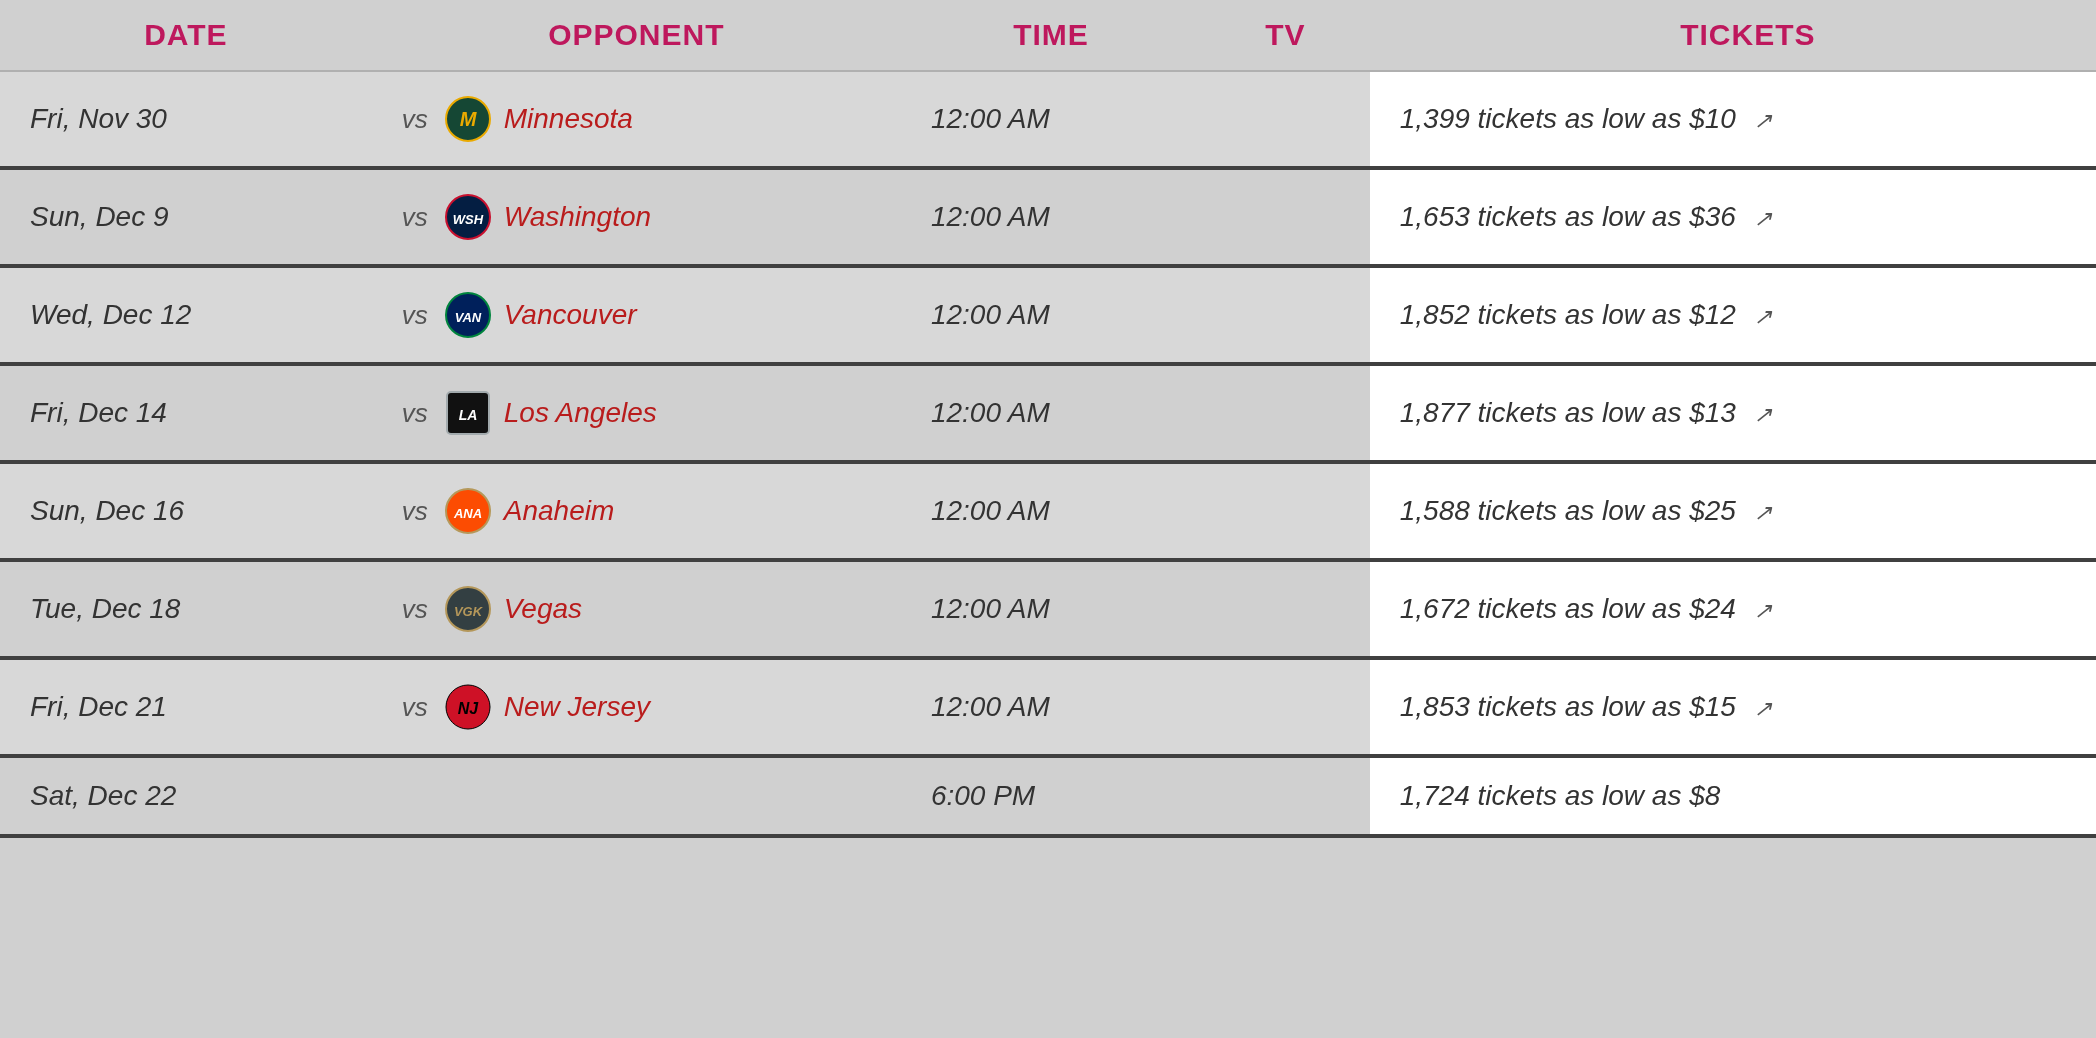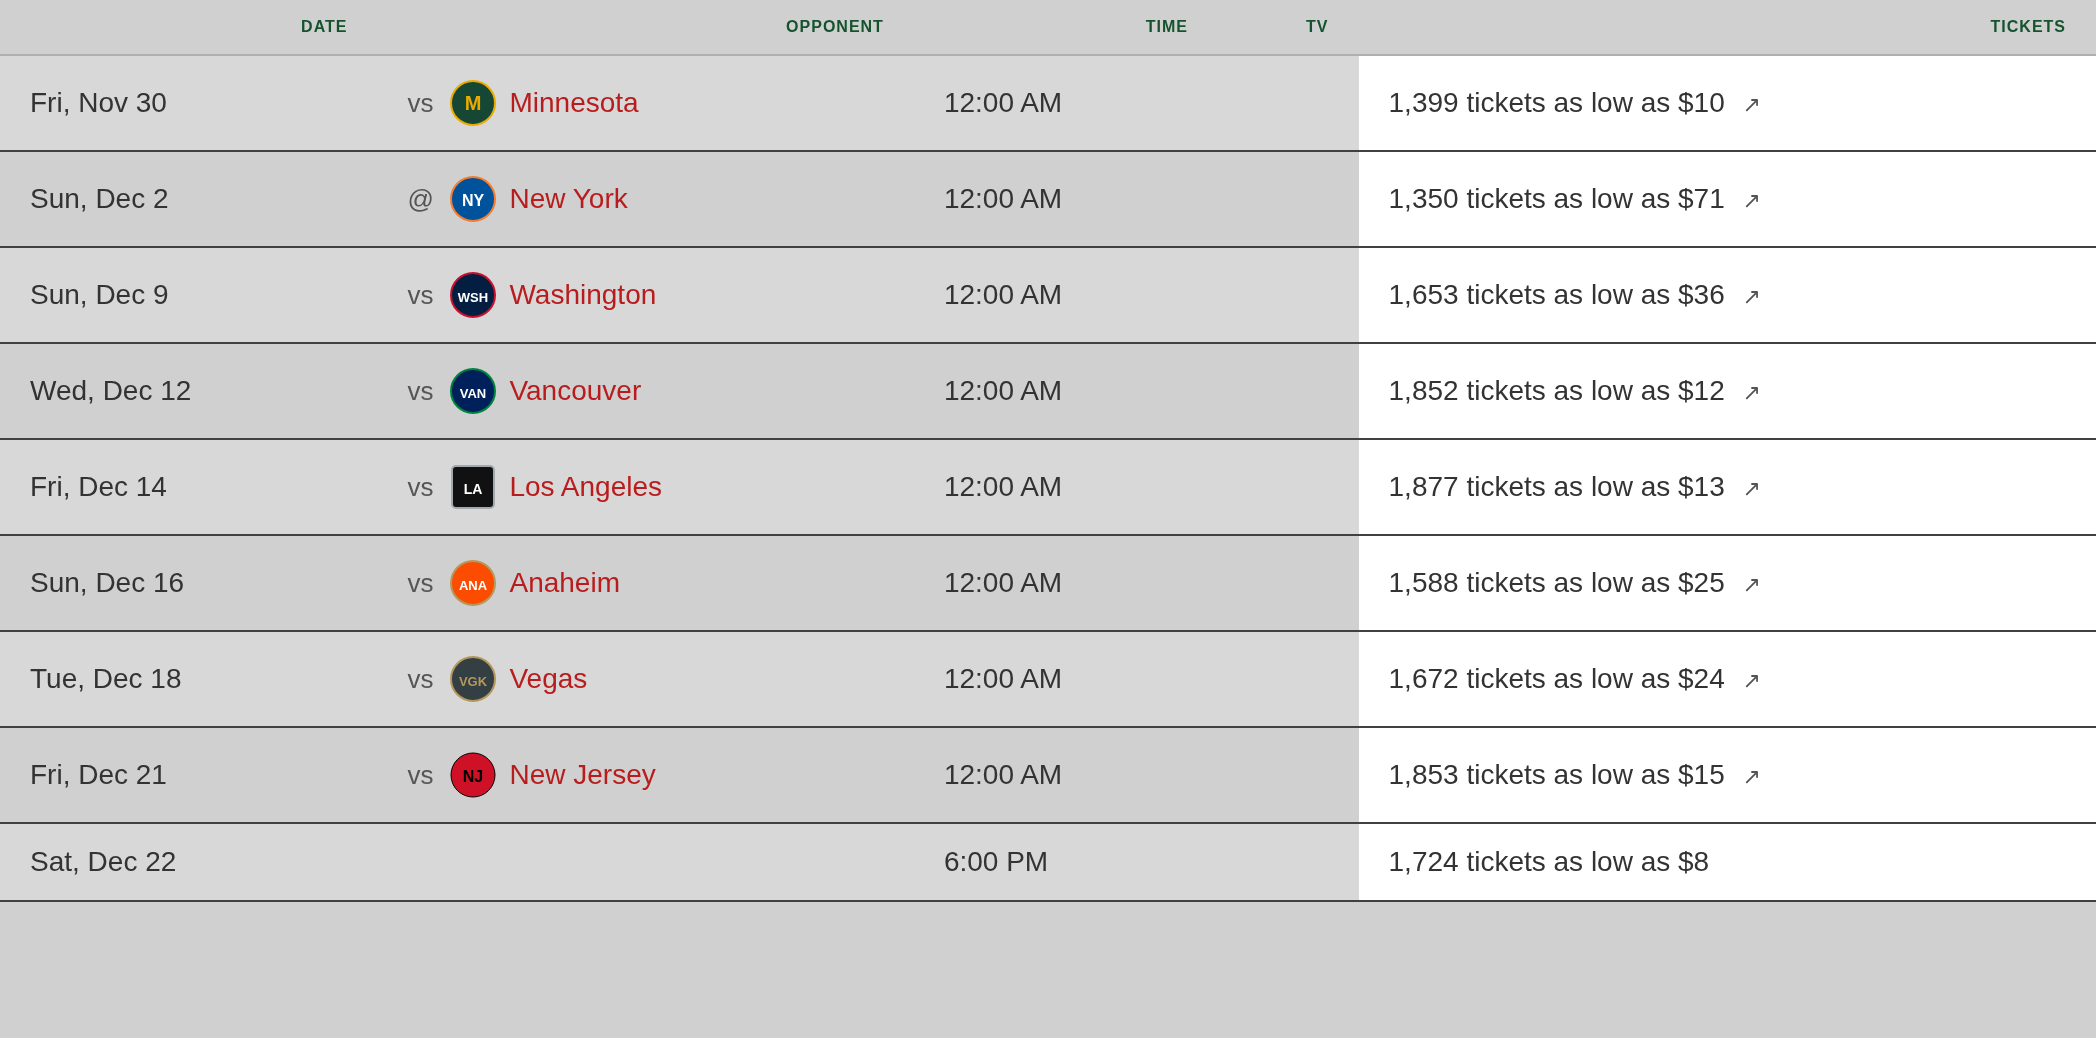--- a/index.html
+++ b/index.html
@@ -19,37 +19,38 @@
       width: 100%;
       border-collapse: collapse;
     }
 
     .schedule-table thead tr {
       border-bottom: 2px solid #b0b0b0;
     }
 
     .schedule-table th {
       padding: 18px 30px;
-      text-align: right;
-      font-size: 16px;
+      text-align: center;
+      font-size: 30px;
       font-weight: 700;
-      color: #14532d;
+      color: #be185d;
       letter-spacing: 1px;
       text-transform: uppercase;
     }
 
     .schedule-table th.tickets-col {
       padding-left: 60px;
     }
 
     .schedule-table td {
       padding: 22px 30px;
       font-size: 28px;
       color: #333;
-      border-bottom: 2px solid #404040;
+      border-bottom: 4px solid #404040;
+      font-style: italic;
     }
 
     .schedule-table tbody tr {
       background-color: #d8d8d8;
     }
 
     .schedule-table tbody tr:nth-child(even) {
       background-color: #d0d0d0;
     }
 
@@ -129,41 +130,20 @@
       </div>
     </td>
     <td class="time-cell">12:00 AM</td>
     <td></td>
     <td class="tickets-cell">
       1,399 tickets as low as $10
       <span class="external-link-icon">↗</span>
     </td>
   </tr>
       <tr>
-    <td>Sun, Dec 2</td>
-    <td>
-      <div class="opponent-cell">
-        <span class="at-vs">@</span>
-        <span class="team-logo">
-              <svg width="46" height="46" viewBox="0 0 46 46" fill="none" xmlns="http://www.w3.org/2000/svg">
-    <circle cx="23" cy="23" r="22" fill="#00539b" stroke="#f47d30" stroke-width="2"></circle>
-    <text x="23" y="30" text-anchor="middle" fill="white" font-size="16" font-weight="bold">NY</text>
-  </svg>
-            </span>
-        <span class="team-name">New York</span>
-      </div>
-    </td>
-    <td class="time-cell">12:00 AM</td>
-    <td></td>
-    <td class="tickets-cell">
-      1,350 tickets as low as $71
-      <span class="external-link-icon">↗</span>
-    </td>
-  </tr>
-      <tr>
     <td>Sun, Dec 9</td>
     <td>
       <div class="opponent-cell">
         <span class="at-vs">vs</span>
         <span class="team-logo">
               <svg width="46" height="46" viewBox="0 0 46 46" fill="none" xmlns="http://www.w3.org/2000/svg">
     <circle cx="23" cy="23" r="22" fill="#041e42" stroke="#c8102e" stroke-width="2"></circle>
     <text x="23" y="30" text-anchor="middle" fill="white" font-size="13" font-weight="bold">WSH</text>
   </svg>
             </span>

